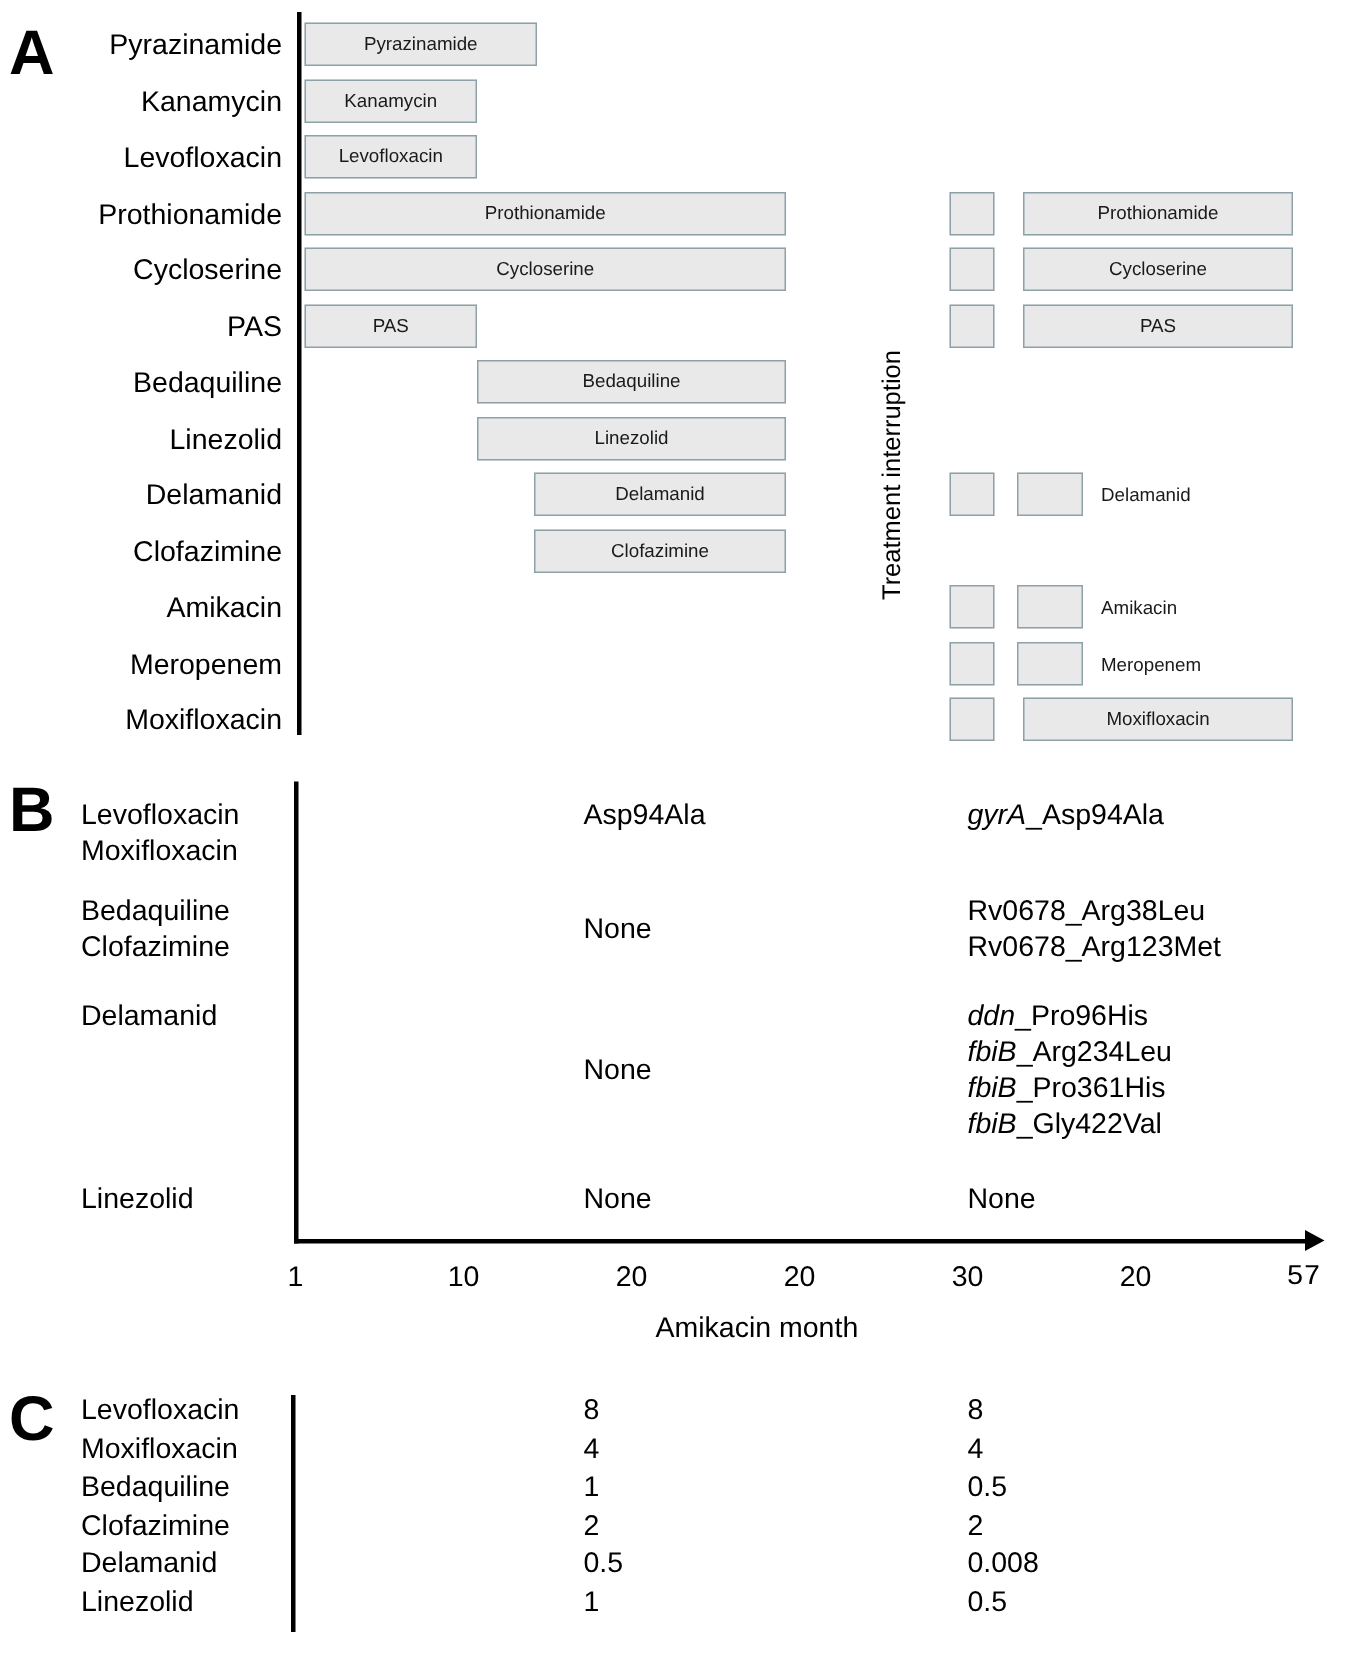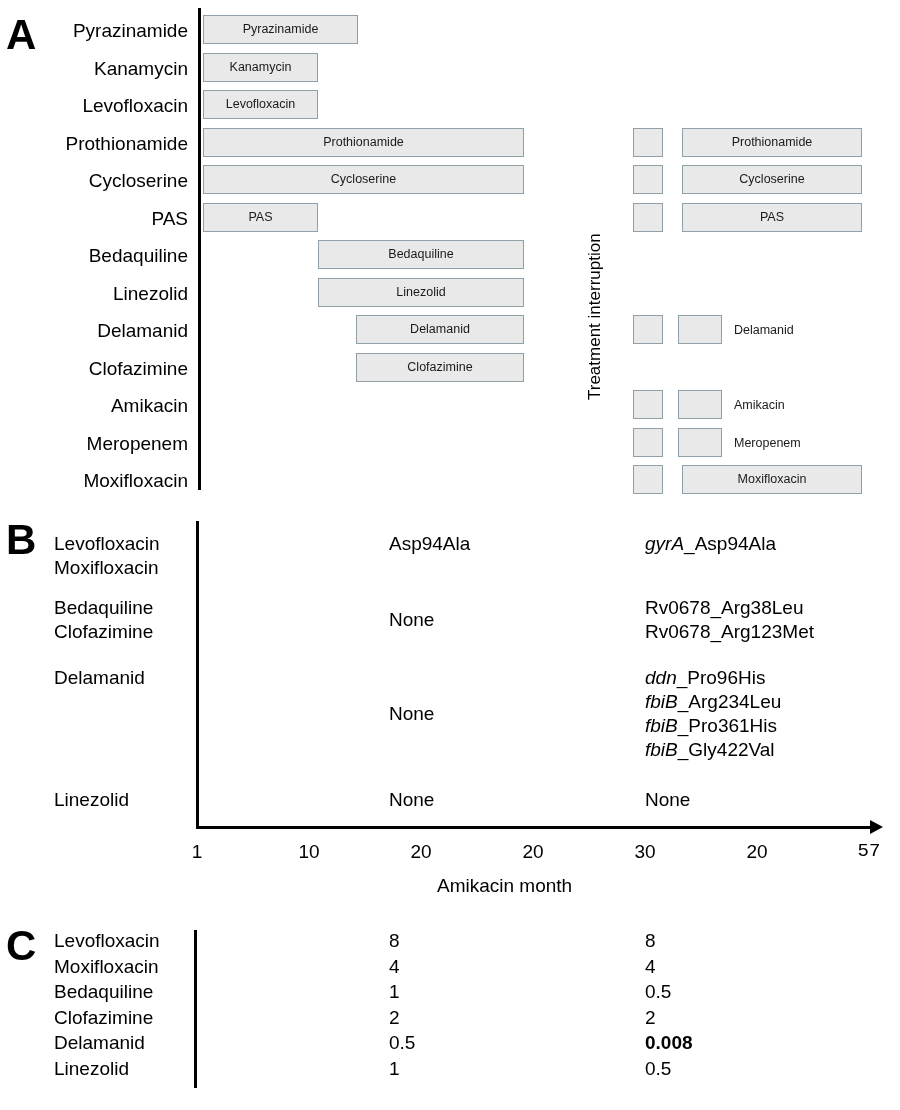--- a/index.html
+++ b/index.html
@@ -242,19 +242,19 @@
       <div class="c-val" style="left: 389px; top: 956.5px;">4</div>
       <div class="c-val" style="left: 645px; top: 956.5px;">4</div>
       <div class="c-drug" style="left: 54px; top: 982px;">Bedaquiline</div>
       <div class="c-val" style="left: 389px; top: 982px;">1</div>
       <div class="c-val" style="left: 645px; top: 982px;">0.5</div>
       <div class="c-drug" style="left: 54px; top: 1007.5px;">Clofazimine</div>
       <div class="c-val" style="left: 389px; top: 1007.5px;">2</div>
       <div class="c-val" style="left: 645px; top: 1007.5px;">2</div>
       <div class="c-drug" style="left: 54px; top: 1033px;">Delamanid</div>
       <div class="c-val" style="left: 389px; top: 1033px;">0.5</div>
-      <div class="c-val" style="left: 645px; top: 1033px; font-weight: bold;">0.008</div>
+      <div class="c-val" style="left: 645px; top: 1033px;">0.008</div>
       <div class="c-drug" style="left: 54px; top: 1058.5px;">Linezolid</div>
       <div class="c-val" style="left: 389px; top: 1058.5px;">1</div>
       <div class="c-val" style="left: 645px; top: 1058.5px;">0.5</div>
     </div>
 
 </div>
 
 </body></html>

